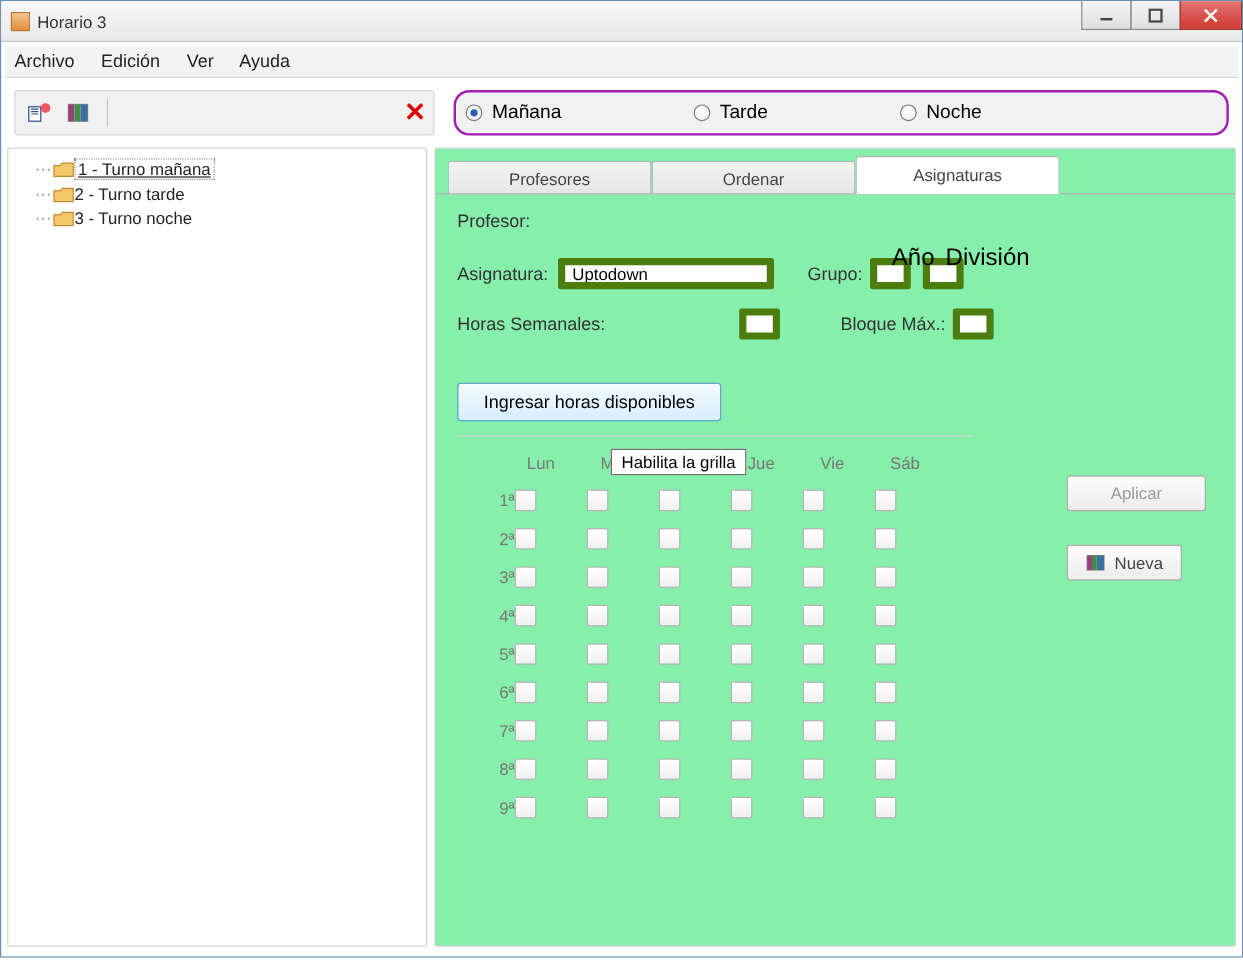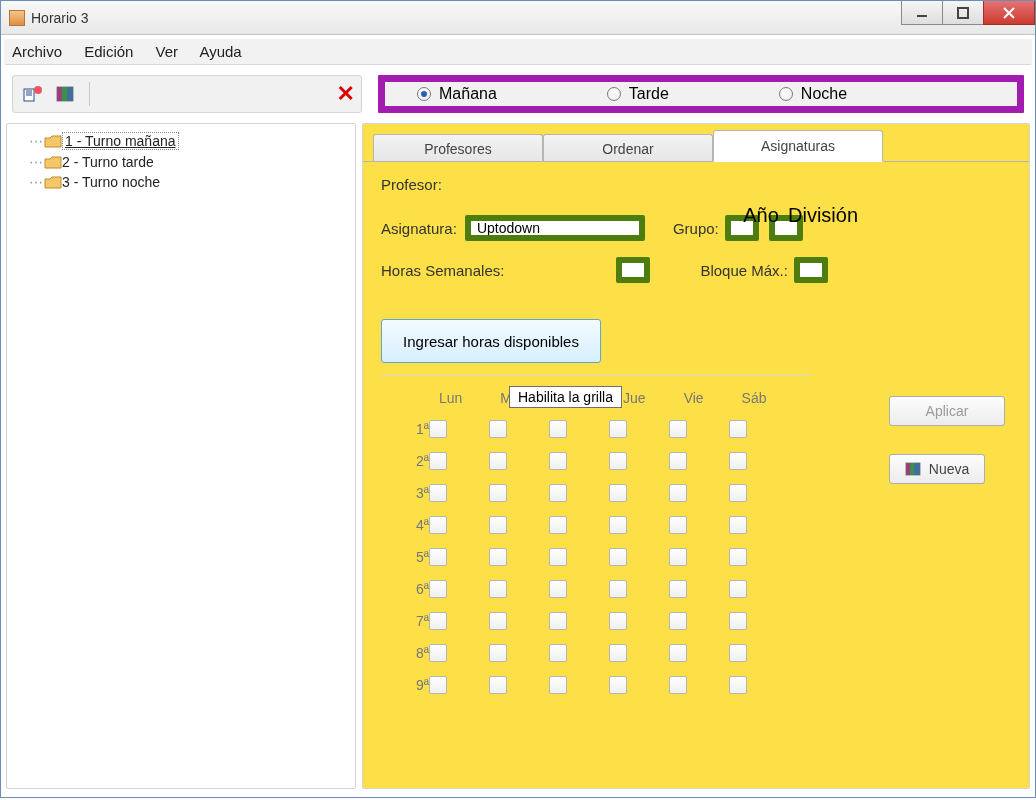--- a/index.html
+++ b/index.html
@@ -108,25 +108,25 @@
     }
     .toolbar-left .close-x {
       margin-left: auto;
       color: #d00;
       font-size: 22px;
       font-weight: bold;
     }
     .time-radios {
       flex: 1;
       background: #f1f1f1;
-      border: 7px solid #a21caf;
-      border-radius: 1px;
-      display: flex;
-      align-items: center;
-      padding: 0 32px;
+      border: 2px solid #a21caf;
+      border-radius: 13px;
+      display: flex;
+      align-items: center;
+      padding: 0 8px;
       gap: 110px;
       font-size: 16px;
     }
     .time-radios label {
       display: flex;
       align-items: center;
       gap: 8px;
     }
     .time-radios .r {
       width: 14px; height: 14px;
@@ -170,21 +170,21 @@
       margin-right: 2px;
       letter-spacing: -1px;
     }
     .tree-item.selected .txt {
       border: 1px dotted #888;
       padding: 0 2px;
       text-decoration: underline;
     }
     .right-panel {
       flex: 1;
-      background: #fde047;
+      background: #86efac;
       border: 1px solid #d4d4d4;
       border-radius: 2px;
       position: relative;
     }
     
     .tabs {
       display: flex;
       padding: 6px 10px 0 10px;
       gap: 0;
     }
@@ -249,21 +249,21 @@
       align-items: center;
       justify-content: center;
       padding: 0 18px;
       cursor: default;
     }
     .btn.disabled { color: #9b9b9b; }
     .btn-blue {
       background: linear-gradient(#f3faff,#d7efff);
       border: 1px solid #5ea4d4;
       color: #000;
-      height: 44px;
+      height: 32px;
       width: 220px;
       border-radius: 3px;
       font-size: 15px;
       display:flex;align-items:center;justify-content:center;
     }
     .horiz-sep {
       height: 1px;
       background: #d8d8d8;
       margin: 12px 0 6px 0;
       width: 430px;

